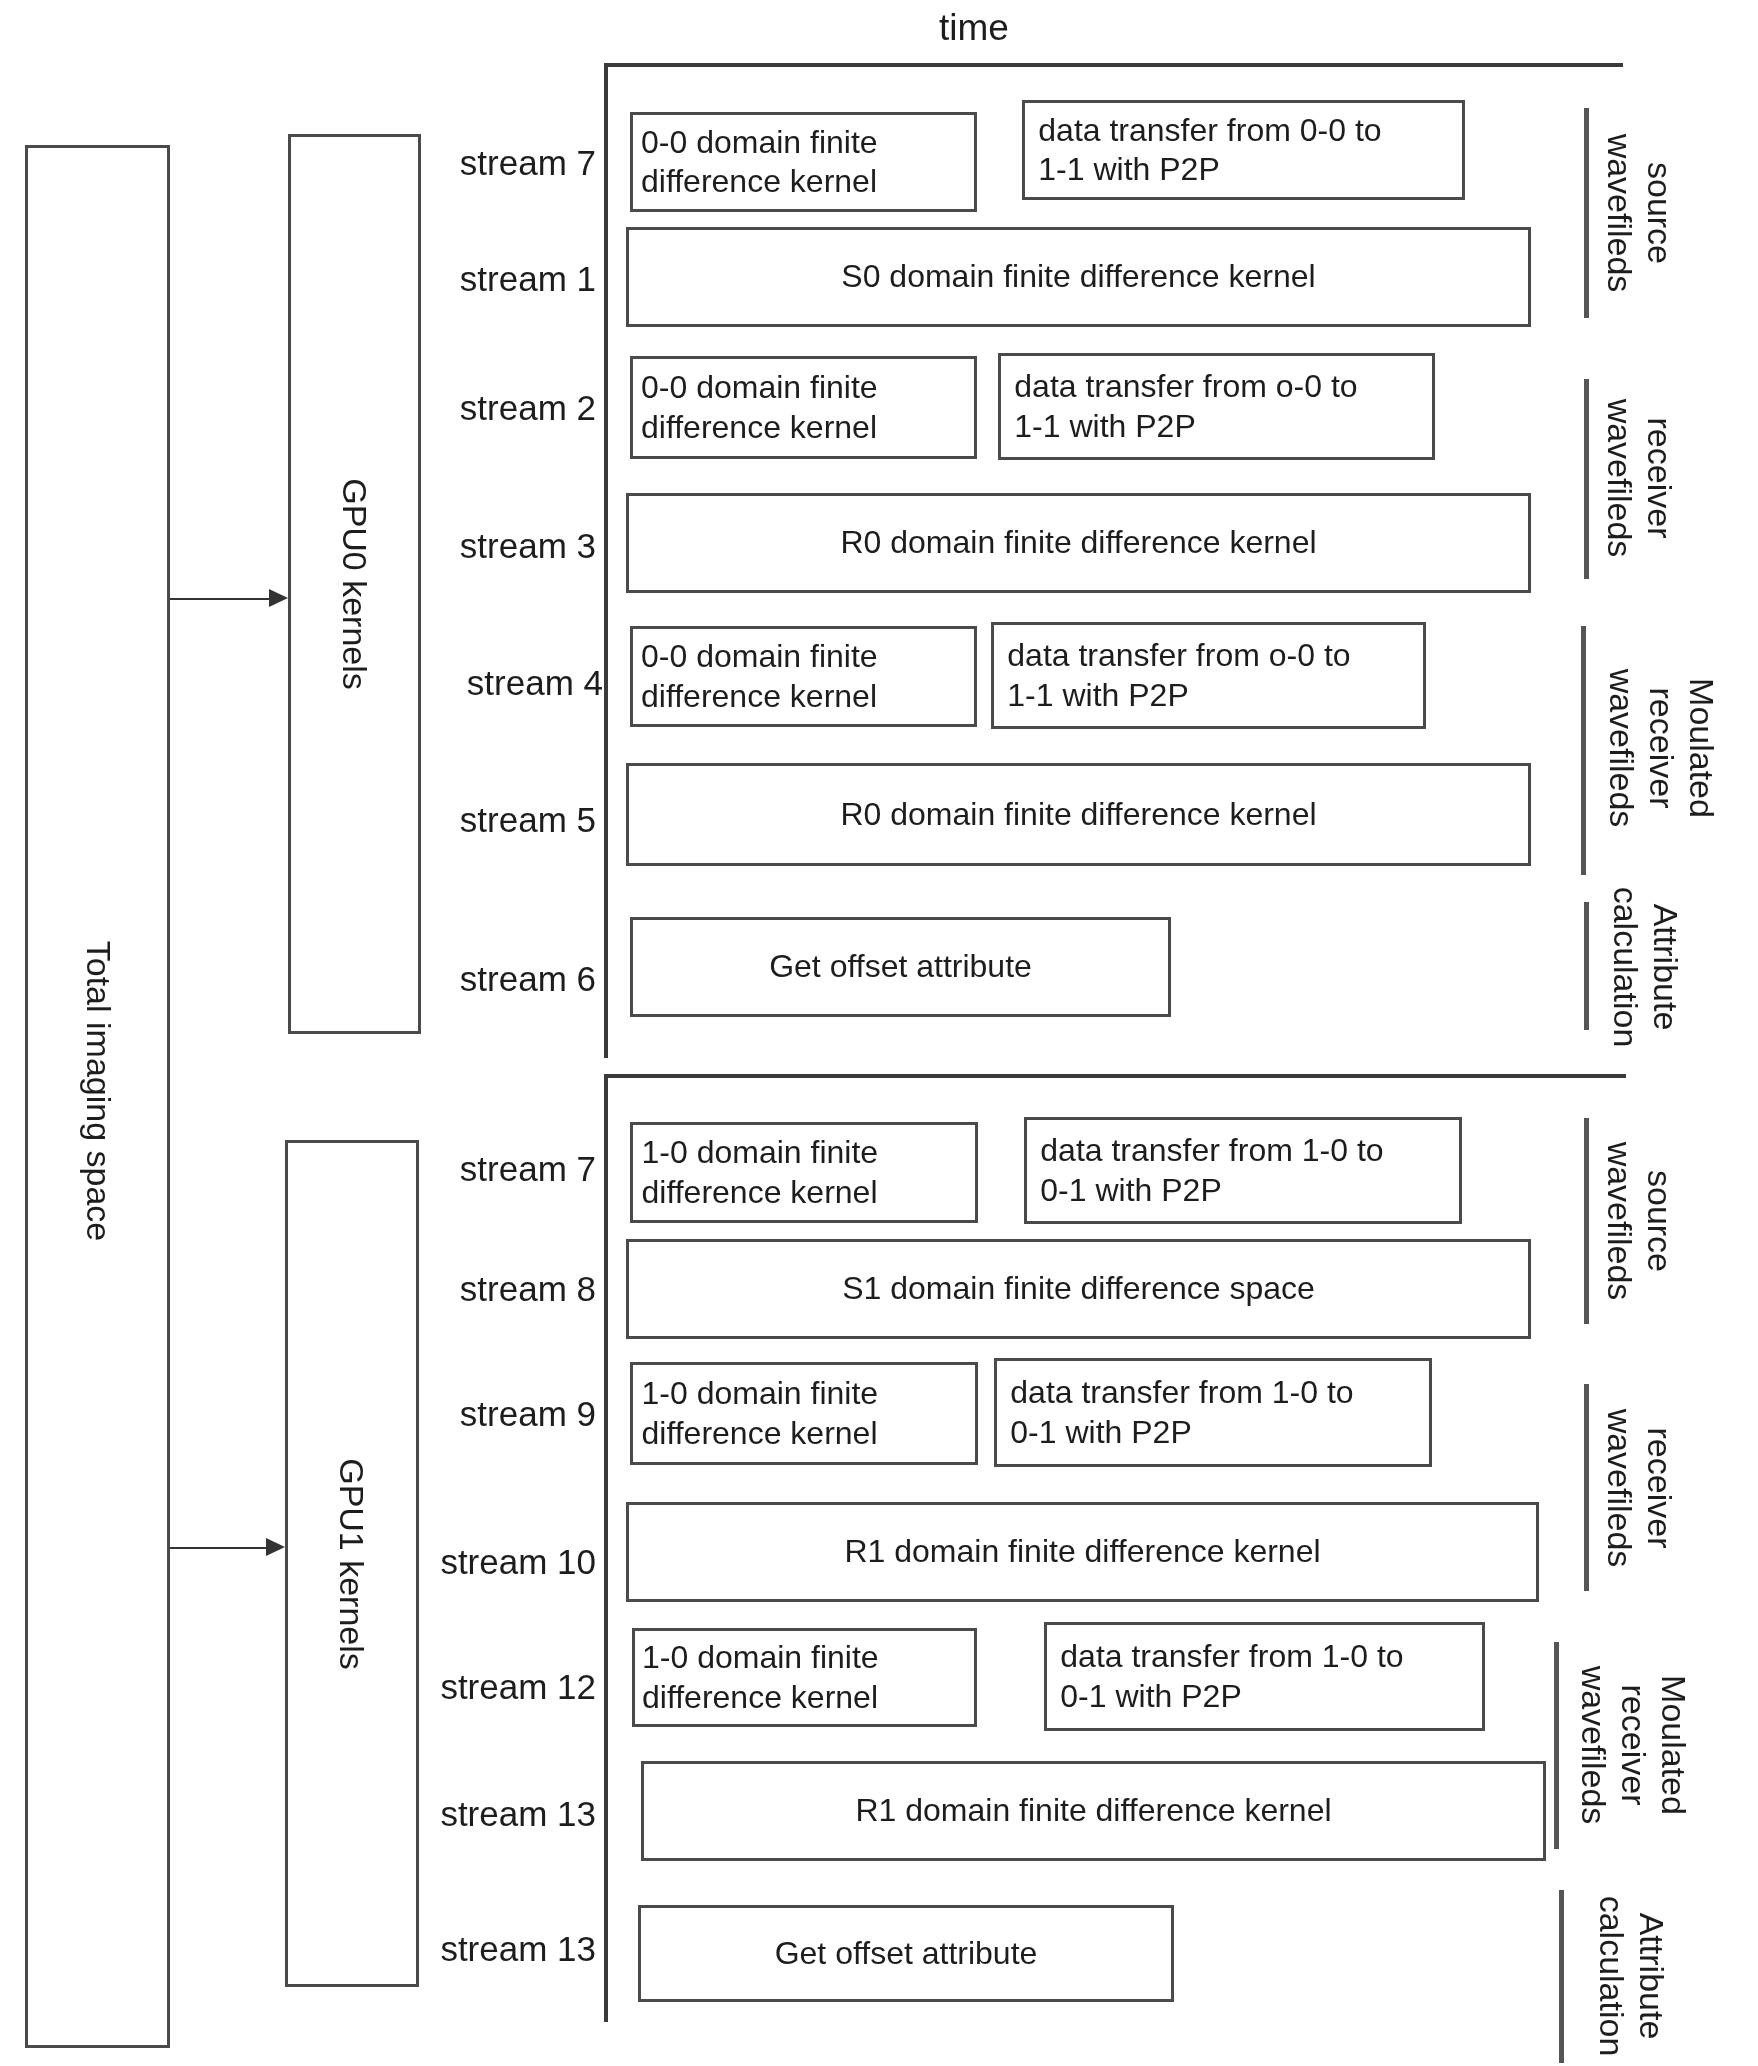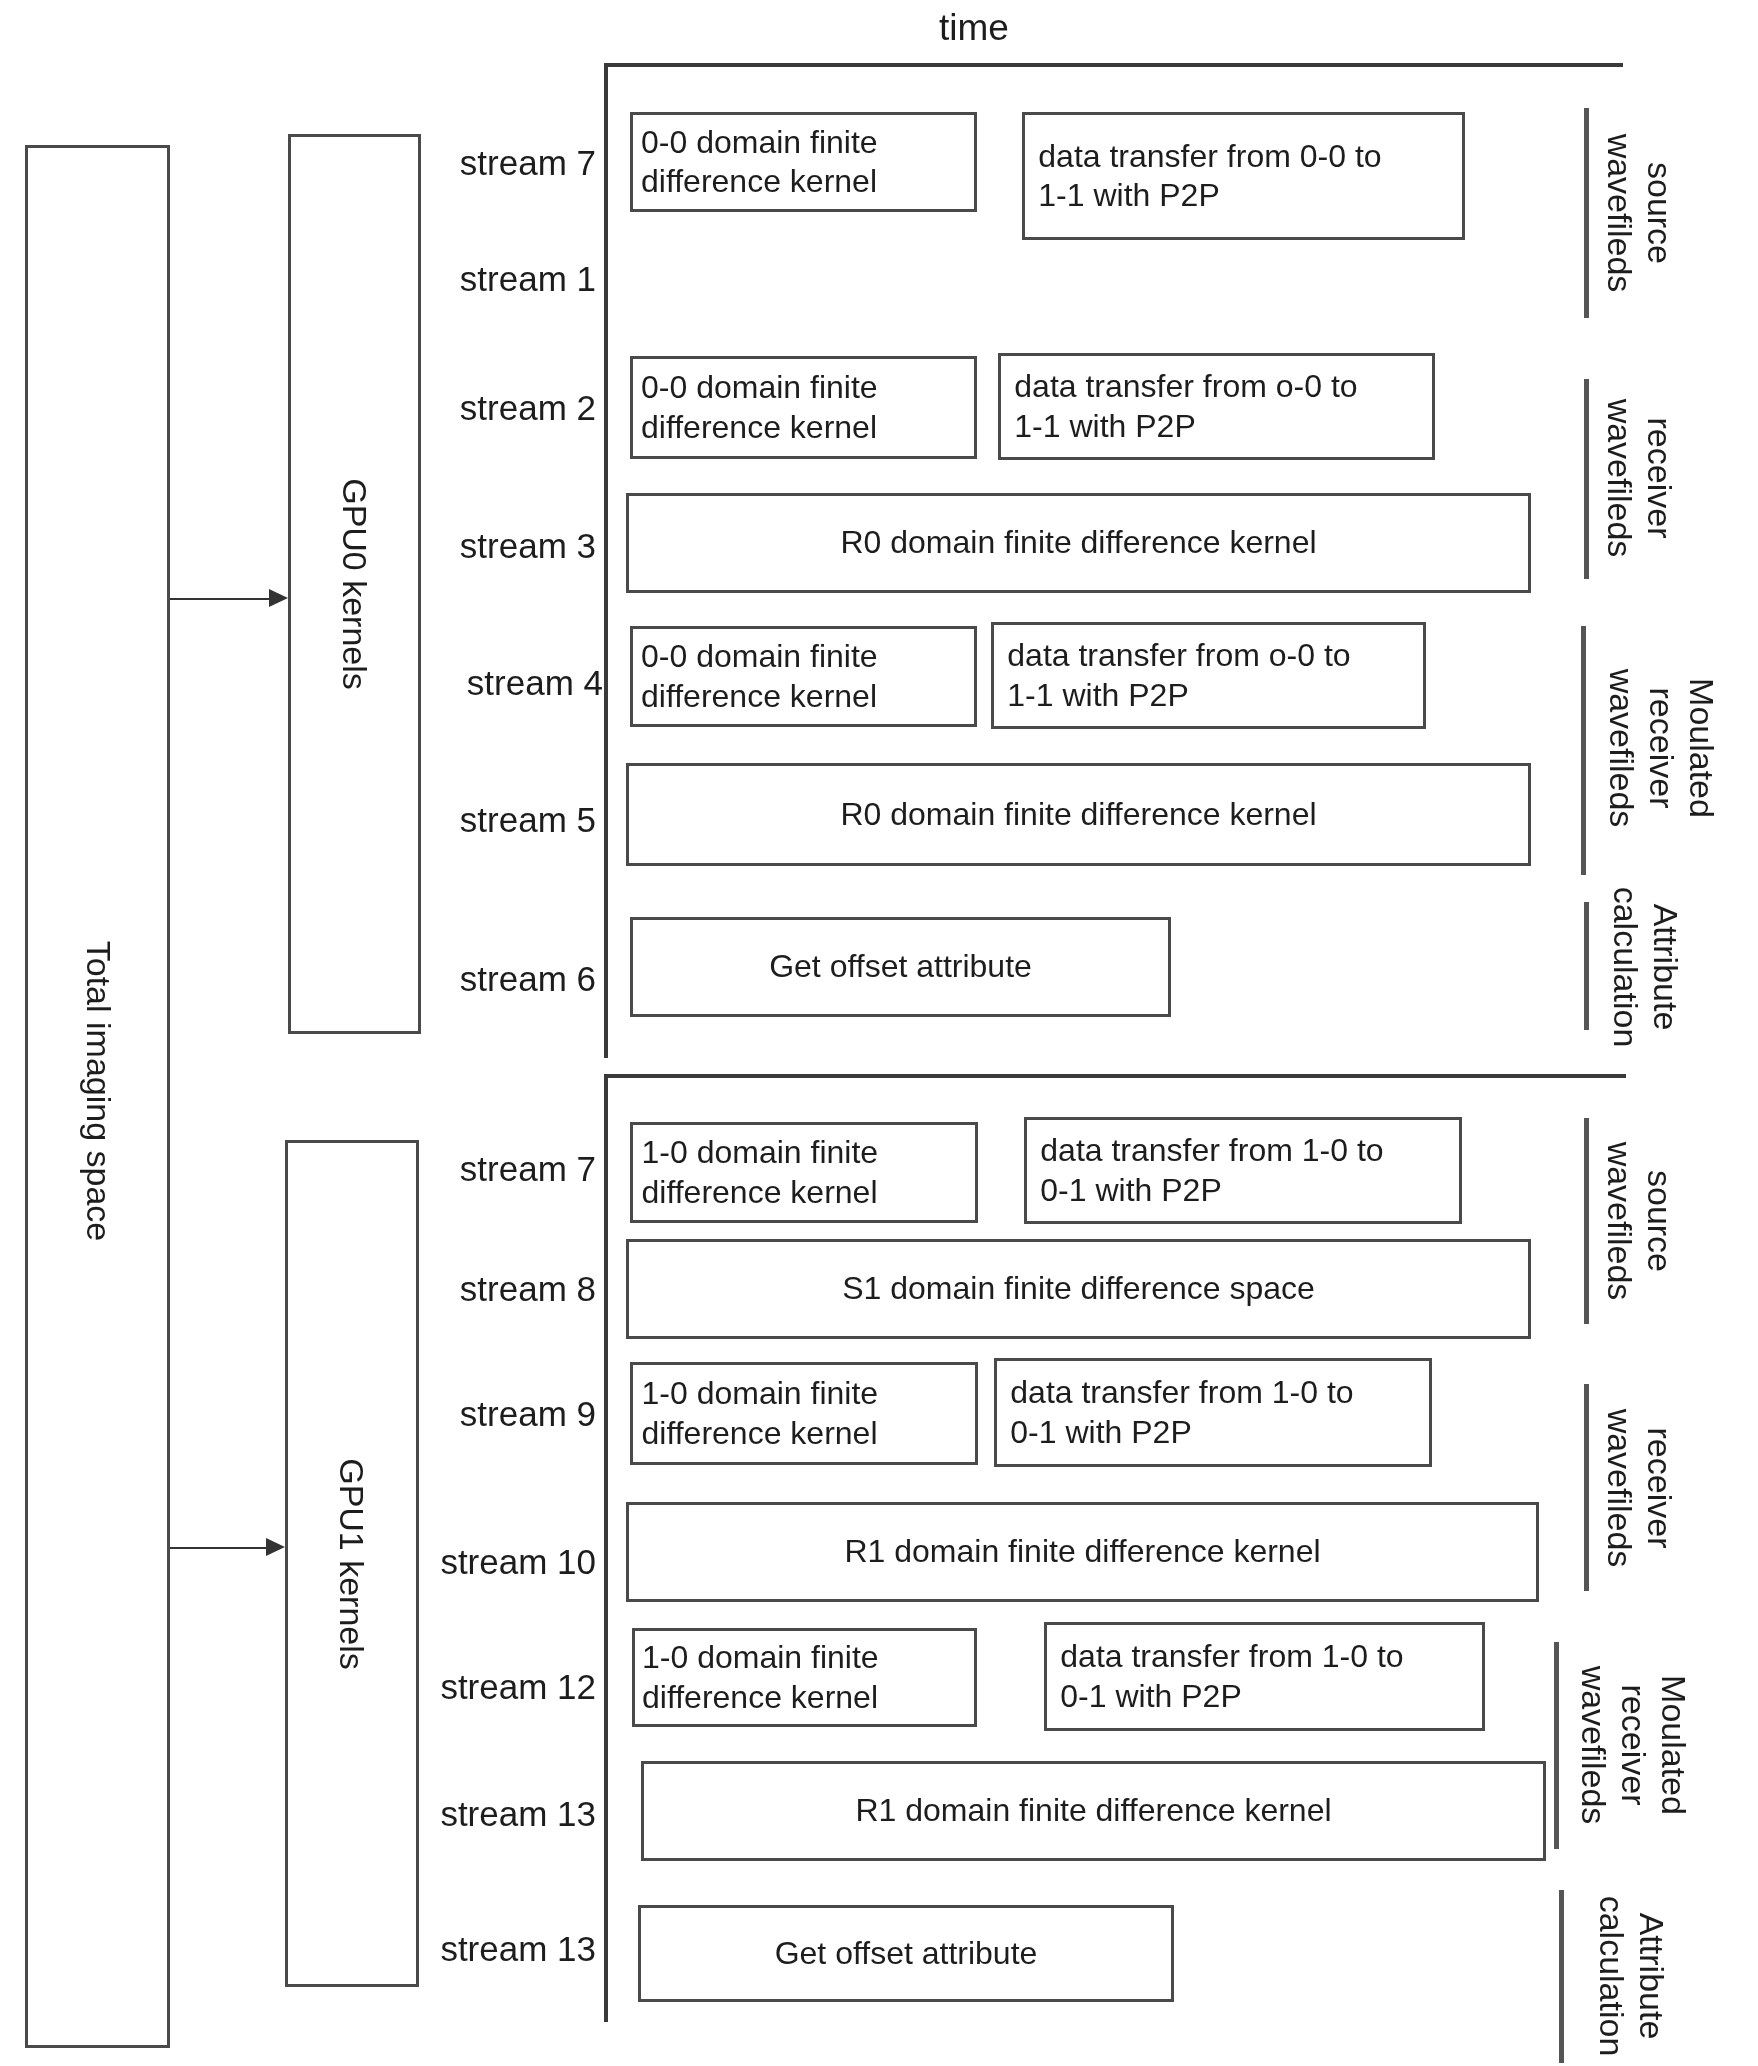--- a/index.html
+++ b/index.html
@@ -66,24 +66,27 @@
   <div class="stream-label" style="left:375px;top:1270px">stream 8</div>
   <div class="stream-label" style="left:375px;top:1395px">stream 9</div>
   <div class="stream-label" style="left:375px;top:1543px">stream 10</div>
   <div class="stream-label" style="left:375px;top:1668px">stream 12</div>
   <div class="stream-label" style="left:375px;top:1795px">stream 13</div>
   <div class="stream-label" style="left:375px;top:1930px">stream 13</div>
 
   <div class="box" style="left:630px;top:112px;width:347px;height:100px">
     <span class="btxt" style="width:325px">0-0 domain finite difference kernel</span>
   </div>
-  <div class="box transfer" style="left:1022px;top:112px;width:443px;height:128px">
+  <div class="box transfer" style="left:1022px;top:100px;width:443px;height:100px">
     <span class="btxt left" style="width:369px">data transfer from 0-0 to 1-1 with P2P</span>
   </div>
 
+  <div class="box" style="left:626px;top:227px;width:905px;height:100px">
+    <span class="btxt">S0 domain finite difference kernel</span>
+  </div>
 
   <div class="box" style="left:630px;top:356px;width:347px;height:103px">
     <span class="btxt" style="width:325px">0-0 domain finite difference kernel</span>
   </div>
   <div class="box transfer" style="left:998px;top:353px;width:437px;height:107px">
     <span class="btxt left" style="width:369px">data transfer from o-0 to 1-1 with P2P</span>
   </div>
 
   <div class="box" style="left:626px;top:493px;width:905px;height:100px">
     <span class="btxt">R0 domain finite difference kernel</span>

